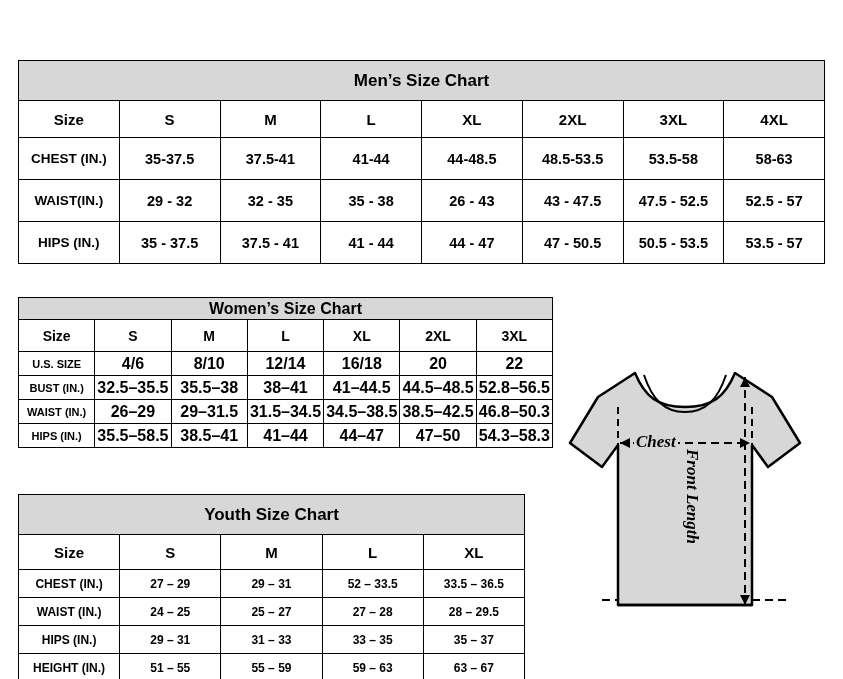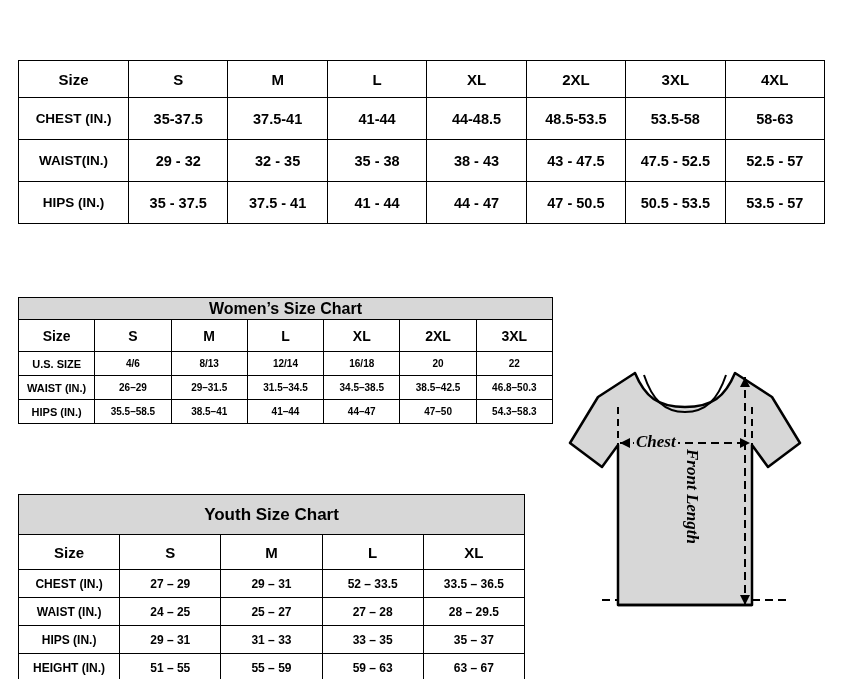--- a/index.html
+++ b/index.html
@@ -78,21 +78,21 @@
     background: #d7d7d7;
     font-size: 16px;
     font-weight: bold;
     height: 22px;
   }
   .women-table .hdr td {
     font-size: 14px;
     height: 32px;
   }
   .women-table .row td {
-    font-size: 10px;
+    font-size: 16px;
     height: 24px;
   }
   .women-table td.lbl { font-size: 11px; }
 
   
   .youth-wrap {
     position: absolute;
     left: 18px;
     top: 494px;
     width: 507px;
@@ -153,20 +153,23 @@
 </style>
 </head>
 <body>
 
 <div class="page">
 
 
   <div class="men-wrap">
     <table class="men-table">
       <tbody>
+        <tr>
+          <td class="caption-cell" colspan="8">Men’s Size Chart</td>
+        </tr>
         <tr class="hdr">
           <td style="width:110px">Size</td>
           <td>S</td>
           <td>M</td>
           <td>L</td>
           <td>XL</td>
           <td>2XL</td>
           <td>3XL</td>
           <td>4XL</td>
         </tr>
@@ -178,21 +181,21 @@
           <td>44-48.5</td>
           <td>48.5-53.5</td>
           <td>53.5-58</td>
           <td>58-63</td>
         </tr>
         <tr class="row">
           <td class="lbl">WAIST(IN.)</td>
           <td>29 - 32</td>
           <td>32 - 35</td>
           <td>35 - 38</td>
-          <td>38 - 43</td>
+          <td>26 - 43</td>
           <td>43 - 47.5</td>
           <td>47.5 - 52.5</td>
           <td>52.5 - 57</td>
         </tr>
         <tr class="row">
           <td class="lbl">HIPS (IN.)</td>
           <td>35 - 37.5</td>
           <td>37.5 - 41</td>
           <td>41 - 44</td>
           <td>44 - 47</td>
@@ -215,25 +218,34 @@
           <td>S</td>
           <td>M</td>
           <td>L</td>
           <td>XL</td>
           <td>2XL</td>
           <td>3XL</td>
         </tr>
         <tr class="row">
           <td class="lbl">U.S. SIZE</td>
           <td>4/6</td>
-          <td>8/13</td>
+          <td>8/10</td>
           <td>12/14</td>
           <td>16/18</td>
           <td>20</td>
           <td>22</td>
+        </tr>
+        <tr class="row">
+          <td class="lbl">BUST  (IN.)</td>
+          <td>32.5–35.5</td>
+          <td>35.5–38</td>
+          <td>38–41</td>
+          <td>41–44.5</td>
+          <td>44.5–48.5</td>
+          <td>52.8–56.5</td>
         </tr>
         <tr class="row">
           <td class="lbl">WAIST  (IN.)</td>
           <td>26–29</td>
           <td>29–31.5</td>
           <td>31.5–34.5</td>
           <td>34.5–38.5</td>
           <td>38.5–42.5</td>
           <td>46.8–50.3</td>
         </tr>

